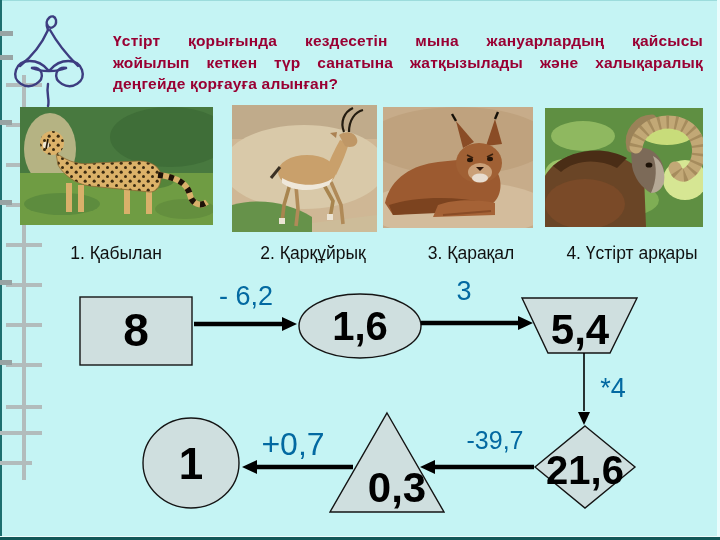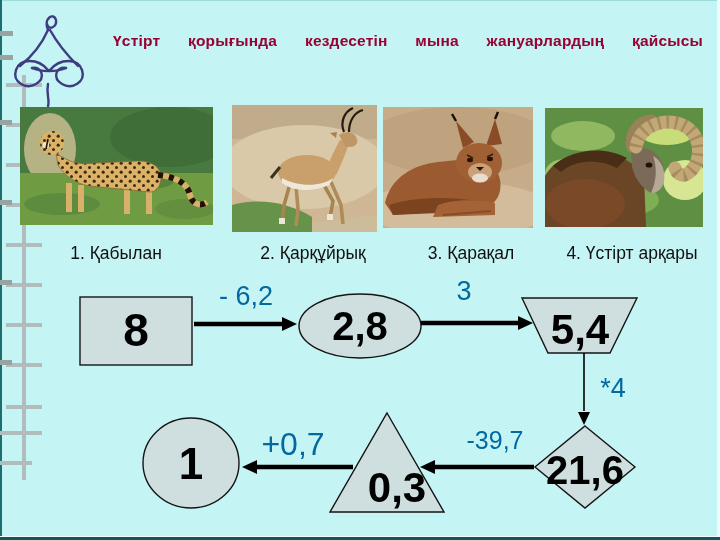--- a/index.html
+++ b/index.html
@@ -83,20 +83,22 @@
     <path d="M42,22 C52,40 62,50 70,58"></path>
     <path d="M40,62 C30,50 12,50 8,62 C4,74 18,82 28,76 C38,70 34,58 24,60"></path>
     <path d="M42,62 C52,50 70,50 74,62 C78,74 64,82 54,76 C44,70 48,58 58,60"></path>
     <path d="M24,60 C32,64 50,64 58,60"></path>
     <path d="M40,76 C38,86 42,92 40,98"></path>
   </g>
 </svg>
 
 <div id="title">
   <div class="title-line">Үстірт қорығында кездесетін мына жануарлардың қайсысы</div>
+  <div class="title-line">жойылып кеткен түр санатына жатқызылады және халықаралық</div>
+  <div class="title-line last">деңгейде қорғауға алынған?</div>
 </div>
 
 <div class="photo" style="left:20px; top:107px;">
   <svg width="193" height="118" viewBox="0 0 193 118">
     <defs>
       <pattern id="ch-spots" width="9" height="9" patternUnits="userSpaceOnUse">
         <rect width="9" height="9" fill="#dcb269"></rect>
         <circle cx="2.2" cy="2.2" r="1.6" fill="#3a2a10"></circle>
         <circle cx="6.5" cy="6.5" r="1.5" fill="#3a2a10"></circle>
       </pattern>
@@ -212,21 +214,21 @@
   <g fill="#000">
     <polygon points="297,324 282,317 282,331"></polygon>
     <polygon points="533,323 518,316 518,330"></polygon>
     <polygon points="584,425 578,412 590,412"></polygon>
     <polygon points="420,467 435,460 435,474"></polygon>
     <polygon points="242,467 257,460 257,474"></polygon>
   </g>
 </svg>
 
 <div class="num" style="left:136px; top:330px; font-size:46px;">8</div>
-<div class="num" style="left:360px; top:326px; font-size:40px;">2,8</div>
+<div class="num" style="left:360px; top:326px; font-size:40px;">1,6</div>
 <div class="num" style="left:580px; top:330px; font-size:42px;">5,4</div>
 <div class="num" style="left:585px; top:470px; font-size:40px;">21,6</div>
 <div class="num" style="left:397px; top:488px; font-size:42px;">0,3</div>
 <div class="num" style="left:191px; top:464px; font-size:44px;">1</div>
 
 <div class="op" style="left:246px; top:296px; font-size:27px;">- 6,2</div>
 <div class="op" style="left:464px; top:291px; font-size:27px;">3</div>
 <div class="op" style="left:613px; top:388px; font-size:27px;">*4</div>
 <div class="op" style="left:495px; top:440px; font-size:25px;">-39,7</div>
 <div class="op" style="left:293px; top:444px; font-size:32px;">+0,7</div>

